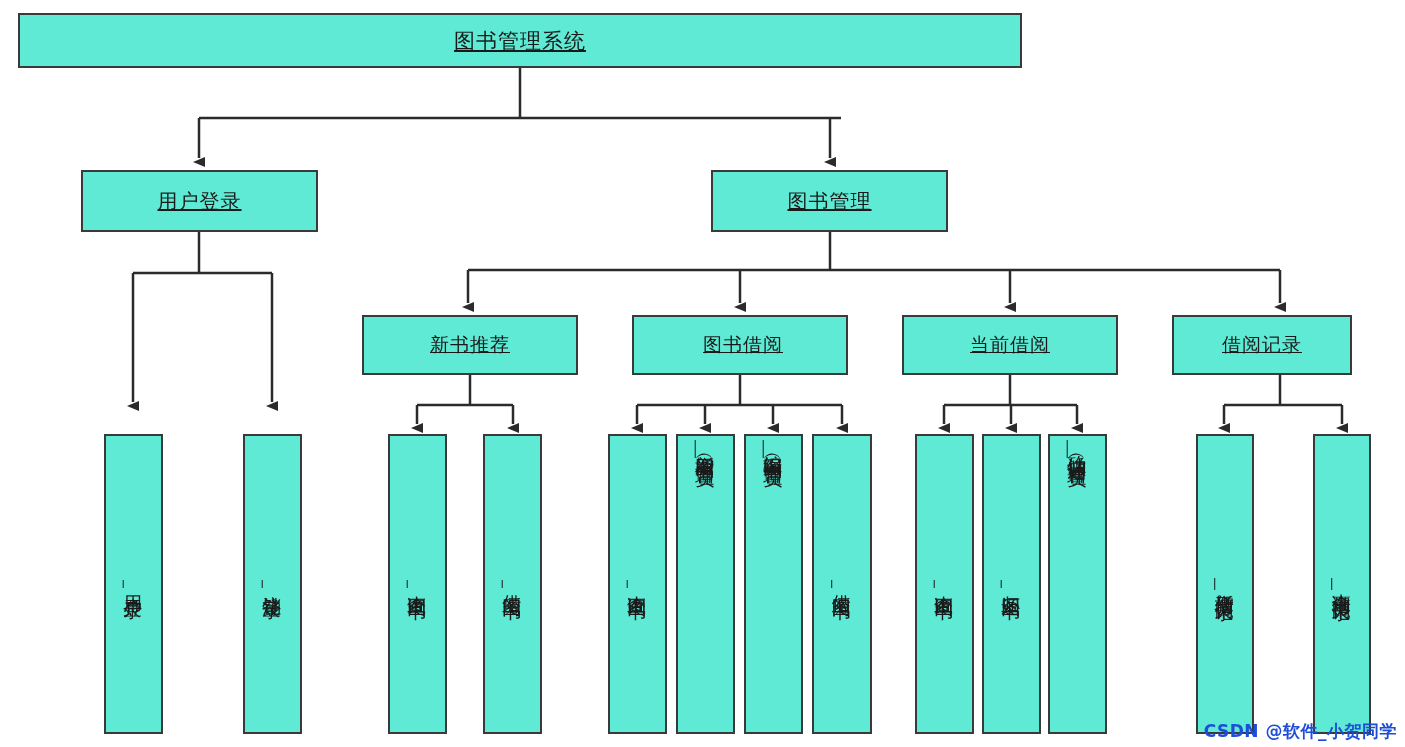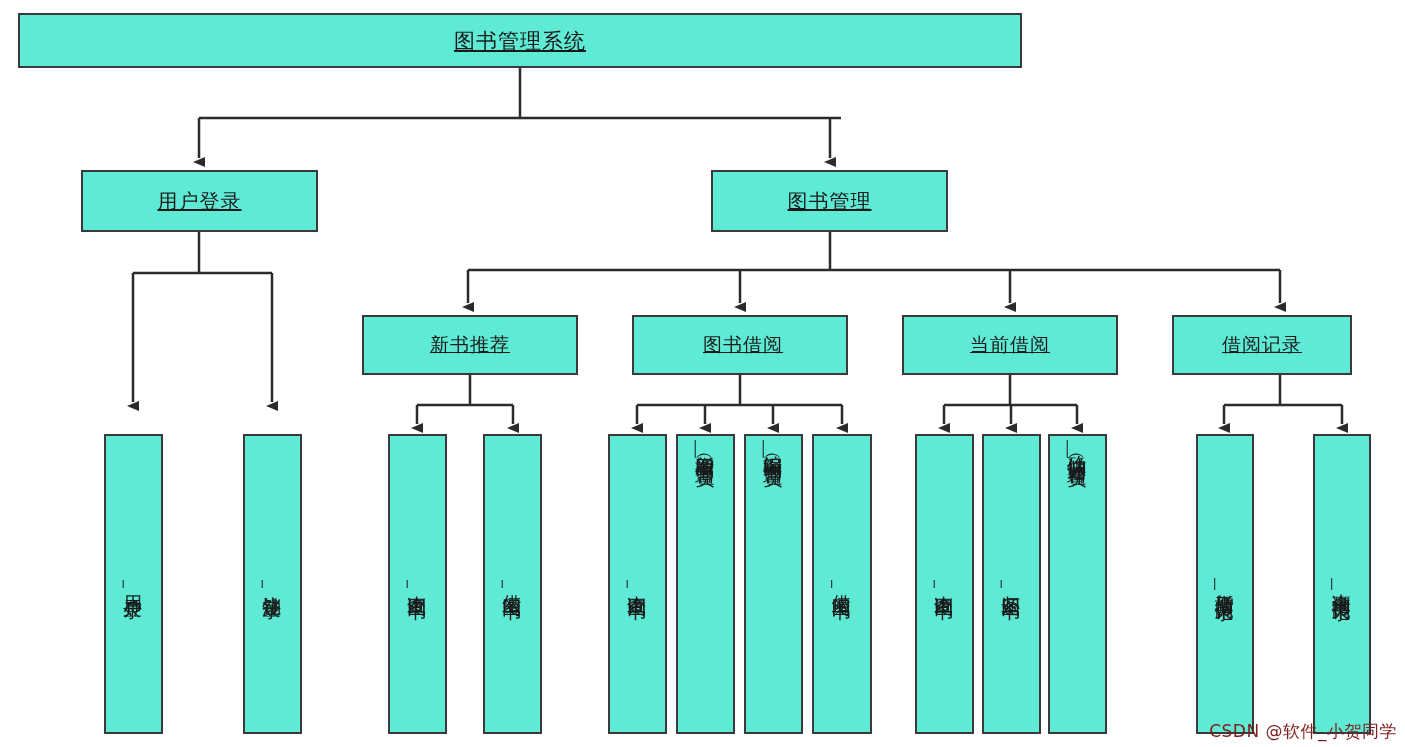--- a/index.html
+++ b/index.html
@@ -71,23 +71,24 @@
   }
   .leaf-inner.topalign {
     align-items: flex-start;
     padding-top: 4px;
   }
   #watermark {
     position: absolute;
     right: 8px;
     bottom: 4px;
     font-size: 17px;
-    color: #7f1d1d;
+    color: #1d4ed8;
     letter-spacing: 0.5px;
     white-space: nowrap;
+    font-weight: bold;
   }
 </style>
 </head>
 <body>
 
 <div id="canvas">
 
   <svg id="wires" viewBox="0 0 1405 747" xmlns="http://www.w3.org/2000/svg">
     <defs>
       <marker id="arr" markerWidth="10" markerHeight="12" refX="1" refY="6" orient="auto" markerUnits="userSpaceOnUse">

